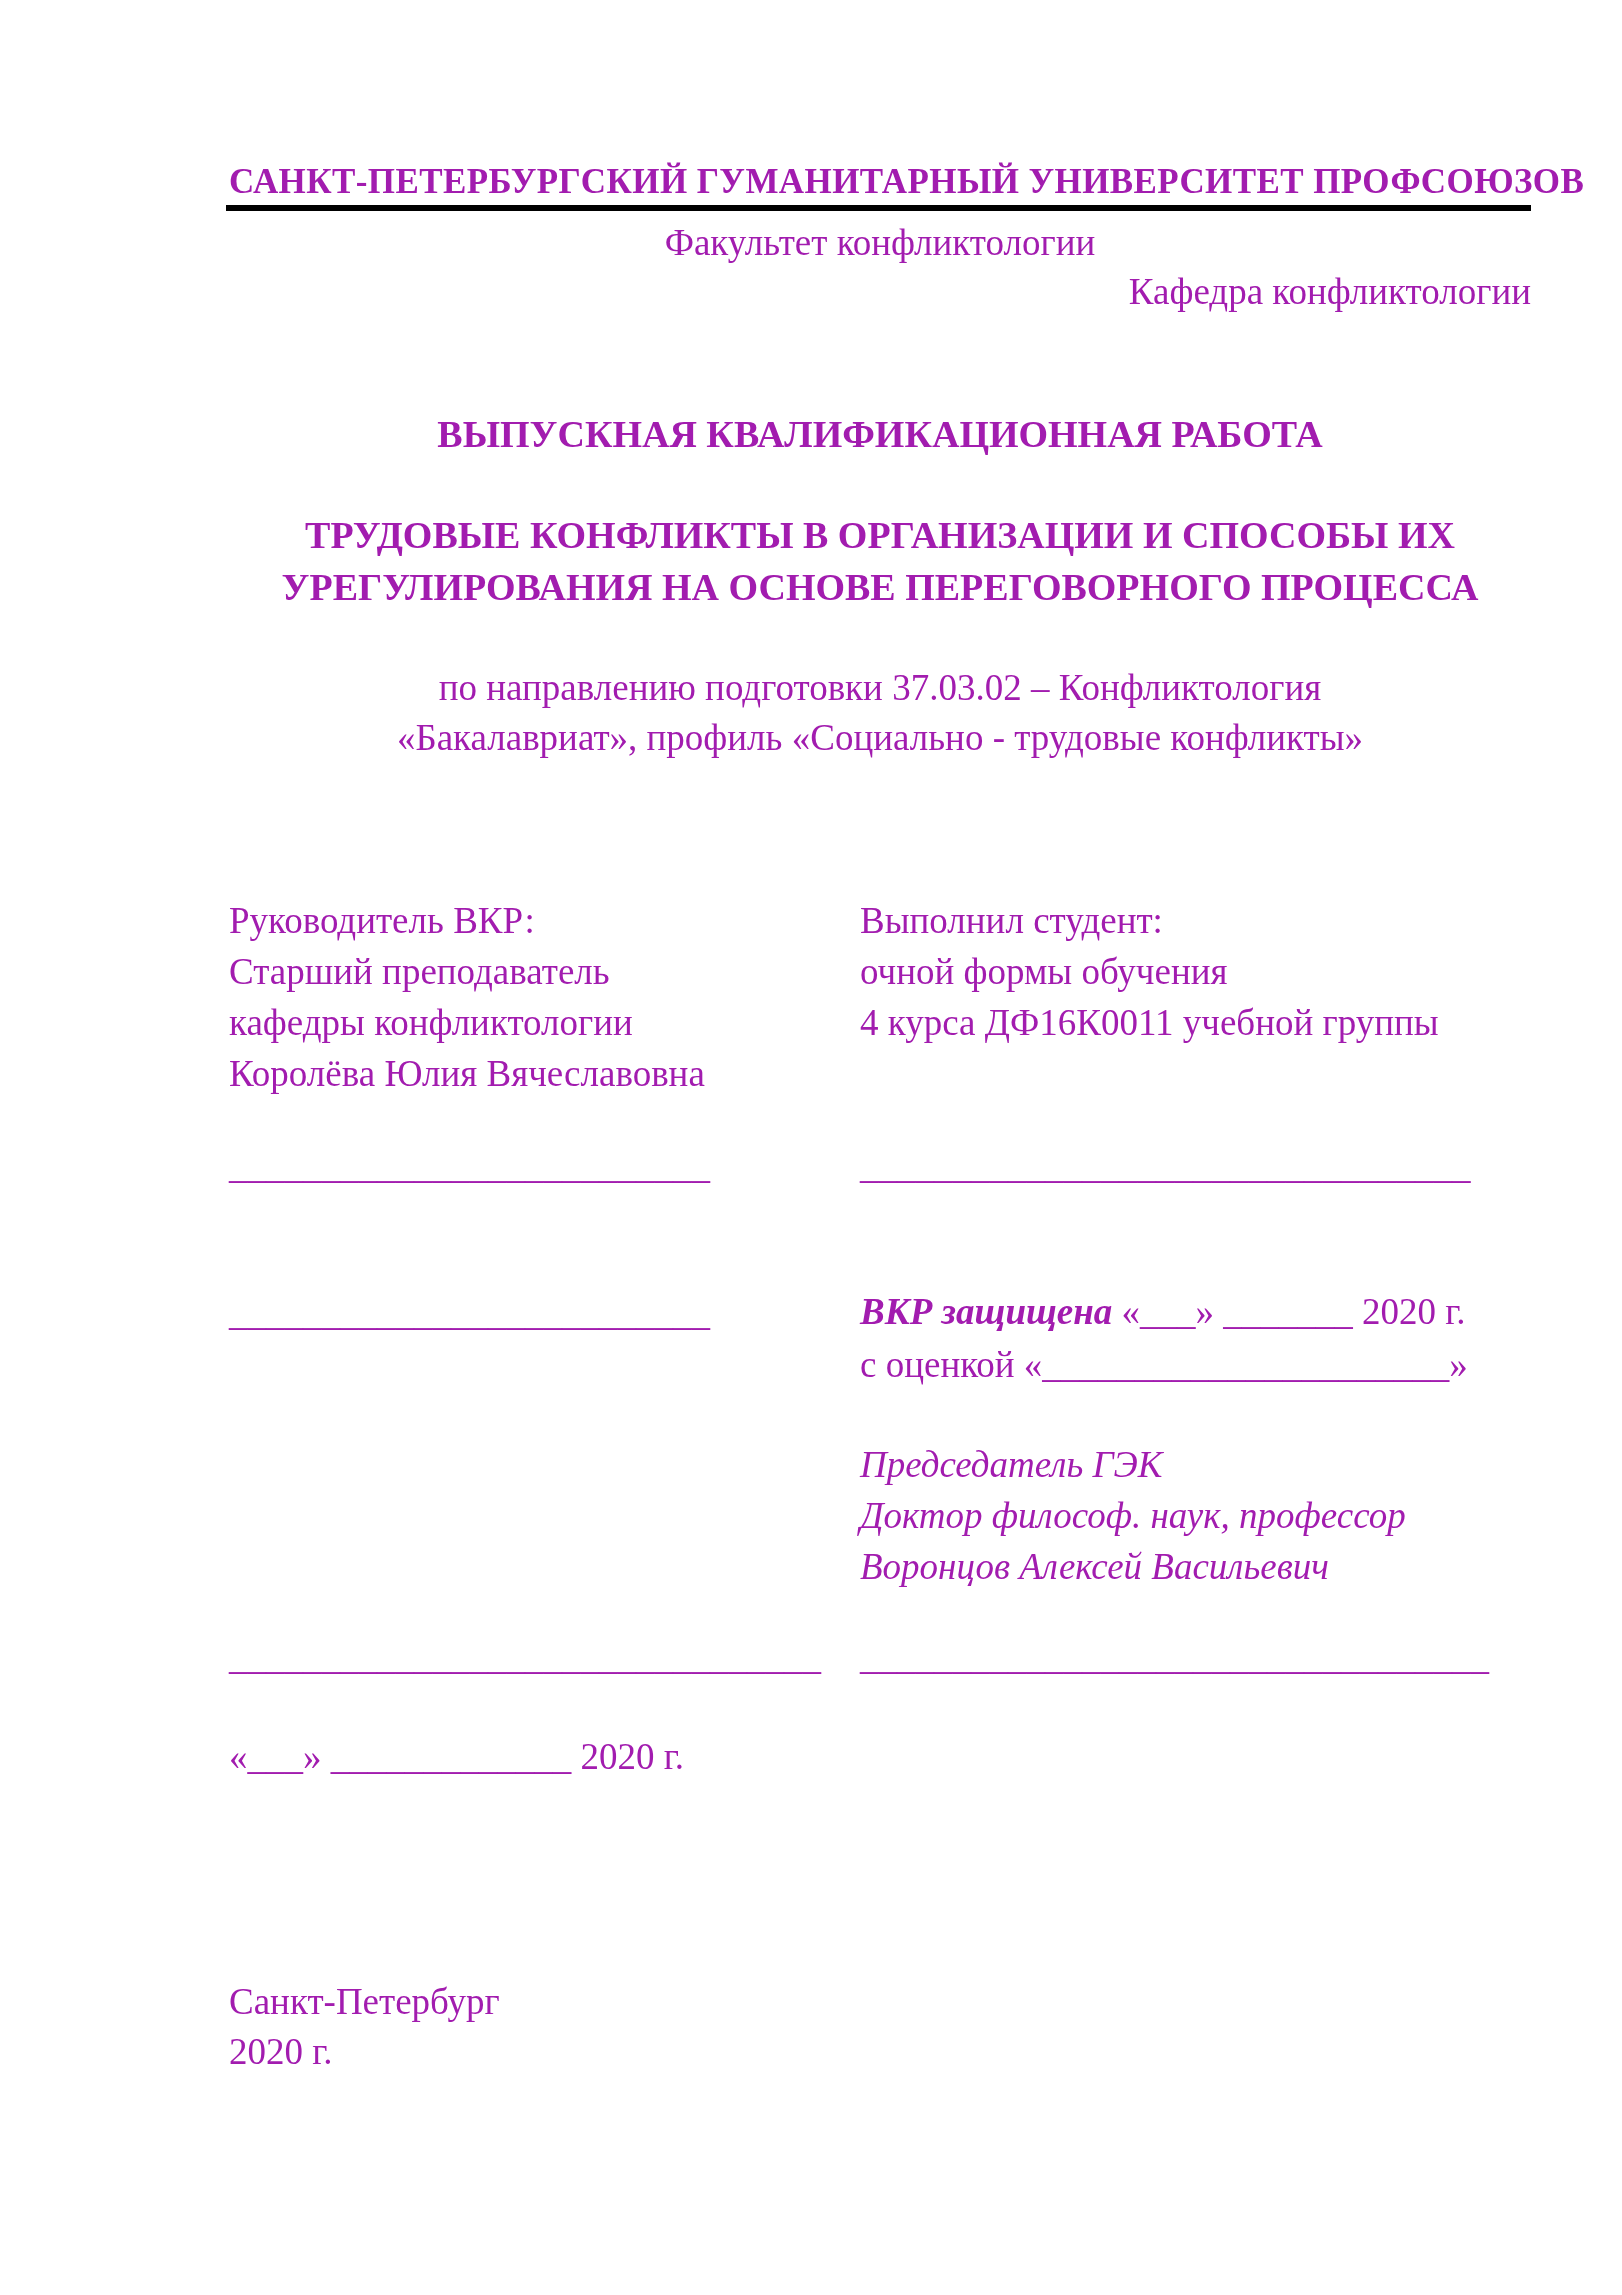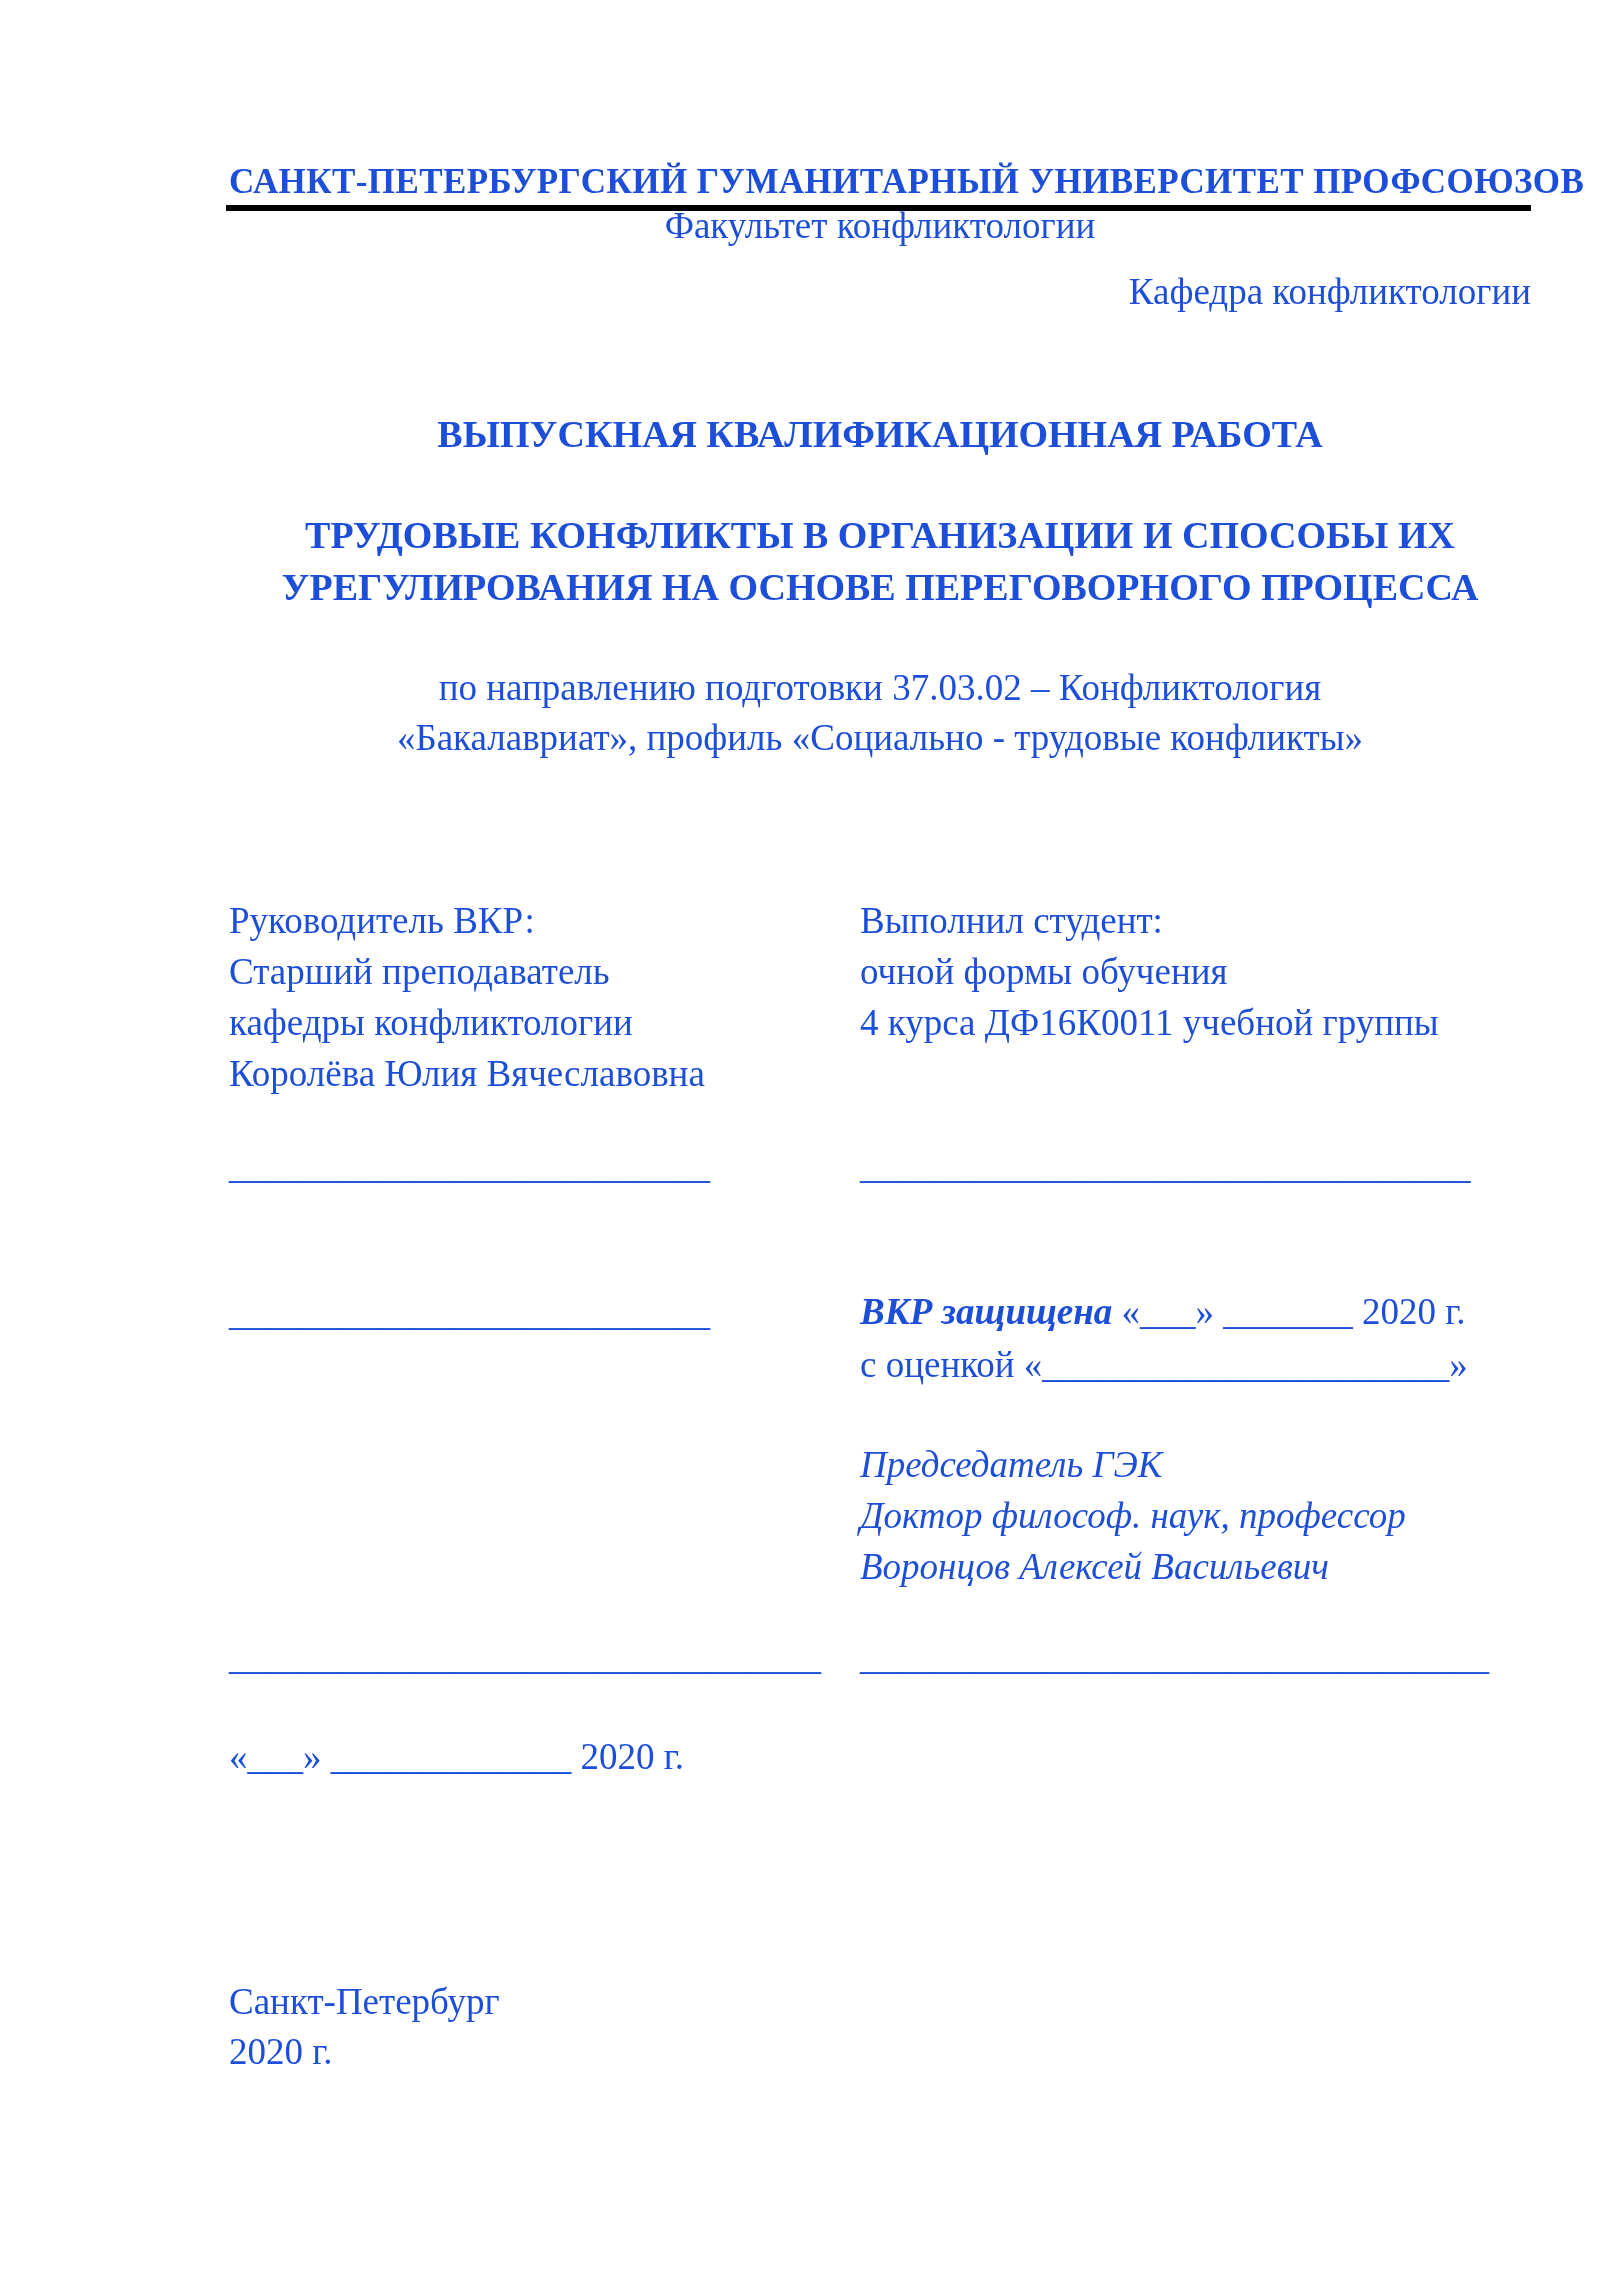--- a/index.html
+++ b/index.html
@@ -5,21 +5,21 @@
   html, body {
     margin: 0;
     padding: 0;
     background: #ffffff;
   }
   .page {
     position: relative;
     width: 1623px;
     height: 2295px;
     background: #ffffff;
-    color: #1d4ed8;
+    color: #a21caf;
     font-family: "Liberation Serif", "DejaVu Serif", serif;
     font-size: 37px;
     line-height: 51px;
     overflow: hidden;
   }
   .abs { position: absolute; }
 
   
   .band { left: 229px; width: 1302px; }
 
@@ -33,21 +33,21 @@
     white-space: nowrap;
   }
   .rule {
     top: 205px;
     left: 226px;
     width: 1305px;
     height: 6.3px;
     background: #000000;
   }
   .faculty {
-    top: 200px;
+    top: 217px;
     text-align: center;
   }
   .department {
     top: 266px;
     text-align: right;
   }
   .work-type {
     top: 408px;
     font-weight: bold;
     font-size: 38px;

